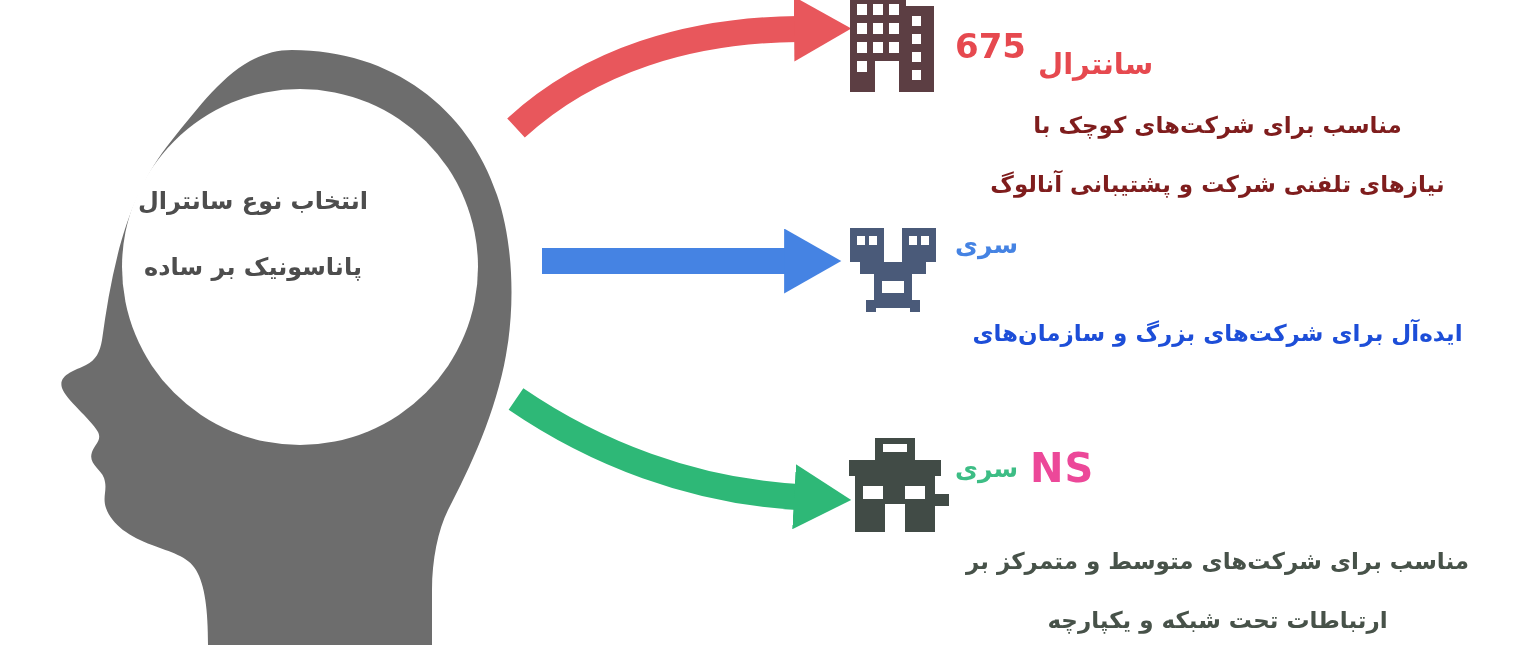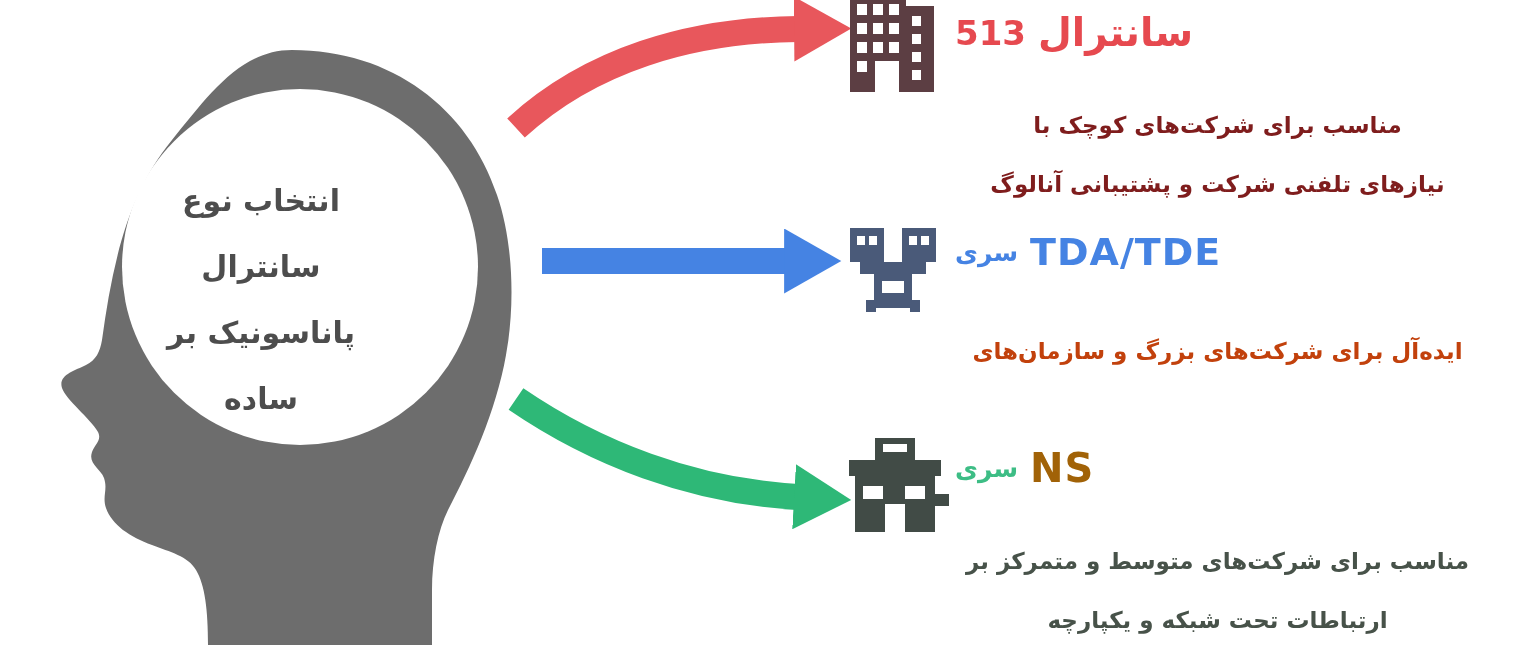--- a/index.html
+++ b/index.html
@@ -2,50 +2,50 @@
 <html lang="fa"><head>
 <meta charset="utf-8">
 <style>
   html,body{margin:0;padding:0;background:#ffffff;}
   .canvas{
     position:relative;width:1530px;height:645px;overflow:hidden;
     background:#ffffff;font-family:"DejaVu Sans",sans-serif;
   }
   .bg-art{position:absolute;left:0;top:0;width:1530px;height:645px;}
   .thought{
-    position:absolute;left:136px;top:168px;width:250px;
+    position:absolute;left:128px;top:168px;width:250px;
     direction:rtl;text-align:center;color:#4d4d4d;
-    font-size:30px;font-weight:700;line-height:66px;
+    font-size:24px;font-weight:700;line-height:66px;
   }
   .item-icon{position:absolute;}
   .icon-1{left:848px;top:-4px;width:88px;height:99px;}
   .icon-2{left:848px;top:226px;width:90px;height:86px;}
   .icon-3{left:843px;top:436px;width:112px;height:99px;}
   .item-label{
     position:absolute;left:955px;display:flex;align-items:center;gap:12px;
     direction:ltr;white-space:nowrap;
   }
   .label-1{top:10px;}
   .label-2{top:230px;}
   .label-3{top:445px;}
   .label-accent{font-weight:800;}
   .label-fa{font-weight:700;}
   .label-1 .label-accent{color:#e6494f;font-size:34px;}
-  .label-1 .label-fa{color:#e6494f;font-size:39px;}
+  .label-1 .label-fa{color:#e6494f;font-size:29px;margin-top:37px;}
   .label-2 .label-accent{color:#4583e3;font-size:38px;letter-spacing:1px;}
   .label-2 .label-fa{color:#4583e3;font-size:25px;}
-  .label-3 .label-accent{color:#a16207;font-size:40px;letter-spacing:1px;}
+  .label-3 .label-accent{color:#ec4899;font-size:40px;letter-spacing:1px;}
   .label-3 .label-fa{color:#3dbd85;font-size:25px;}
   .item-desc{
     position:absolute;left:925px;width:585px;
     direction:rtl;text-align:center;
     font-size:23px;font-weight:700;line-height:59px;
   }
   .desc-1{top:96px;color:#7f1d1d;}
-  .desc-2{top:322px;color:#c2410c;}
+  .desc-2{top:304px;color:#1d4ed8;}
   .desc-3{top:532px;color:#475249;}
 </style>
 </head>
 <body>
 
 <div class="canvas">
 
   <svg class="bg-art" viewBox="0 0 1530 645">
     <defs>
       <marker id="ah-red" markerUnits="strokeWidth" markerWidth="2.3" markerHeight="2.5" refX="0.15" refY="1.25" orient="auto">
@@ -108,21 +108,21 @@
         <rect x="41" y="46" width="10" height="11"></rect>
       <rect x="9" y="65" width="10" height="11"></rect>
       <rect x="27" y="65" width="24" height="31"></rect>
       <rect x="64" y="20" width="9" height="10"></rect>
         <rect x="64" y="38" width="9" height="10"></rect>
       <rect x="64" y="56" width="9" height="10"></rect>
         <rect x="64" y="74" width="9" height="10"></rect>
     </g>
   </svg>
   <div class="item-label label-1">
-    <span class="label-accent">513</span>
+    <span class="label-accent">675</span>
     <span class="label-fa">سانترال</span>
   </div>
   <div class="item-desc desc-1">
     <div>مناسب برای شرکت‌های کوچک با</div>
     <div>نیازهای تلفنی شرکت و پشتیبانی آنالوگ</div>
   </div>
 
   <svg class="item-icon icon-2" viewBox="0 0 90 86">
     <g fill="#4a5a79">
       <rect x="2" y="2" width="34" height="34"></rect>
@@ -135,21 +135,20 @@
     <g fill="#ffffff">
       <rect x="9" y="10" width="8" height="9"></rect>
         <rect x="21" y="10" width="8" height="9"></rect>
       <rect x="61" y="10" width="8" height="9"></rect>
         <rect x="73" y="10" width="8" height="9"></rect>
       <rect x="34" y="55" width="22" height="12"></rect>
     </g>
   </svg>
   <div class="item-label label-2">
     <span class="label-fa">سری</span>
-    <span class="label-accent">TDA/TDE</span>
   </div>
   <div class="item-desc desc-2">
     <div>ایده‌آل برای شرکت‌های بزرگ و سازمان‌های</div>
   </div>
 
   <svg class="item-icon icon-3" viewBox="0 0 112 99">
     <g fill="#414b46">
       <rect x="32" y="2" width="40" height="22"></rect>
       <rect x="6" y="24" width="92" height="16"></rect>
       <rect x="12" y="40" width="80" height="56"></rect>

